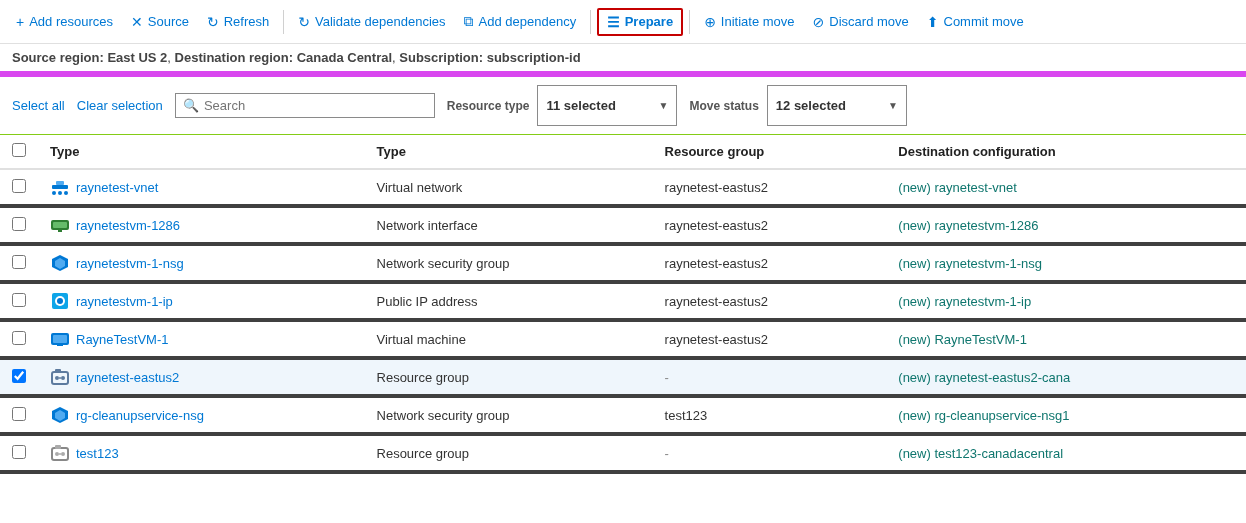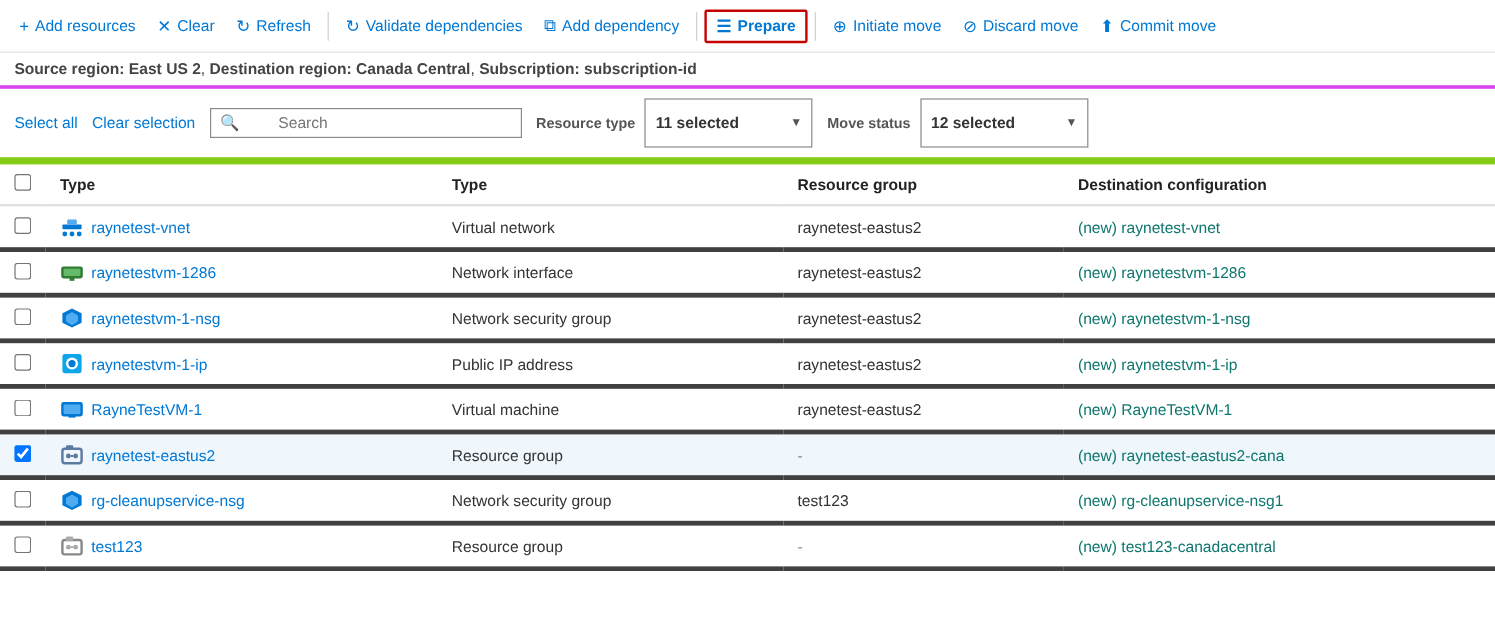--- a/index.html
+++ b/index.html
@@ -40,31 +40,31 @@
       background: #d0d0d0;
       margin: 0 4px;
     }
     .toolbar-btn .icon { font-size: 14px; }
 
     
     .info-bar {
       padding: 6px 12px;
       font-size: 13px;
       color: #444;
-      border-bottom: 3px solid #d946ef;
+      border-bottom: 6px solid #d946ef;
     }
     .info-bar span { font-weight: 700; }
 
     
     .filter-bar {
       display: flex;
       align-items: center;
       padding: 8px 12px;
       gap: 12px;
-      border-bottom: 6px solid #84cc16;
+      border-bottom: 1px solid #84cc16;
     }
     .filter-link {
       color: #0078d4;
       cursor: pointer;
       text-decoration: none;
       font-size: 13px;
       white-space: nowrap;
     }
     .search-box {
       display: flex;
@@ -74,21 +74,20 @@
       width: 260px;
       background: #fff;
       gap: 4px;
     }
     .search-box input {
       border: none;
       outline: none;
       font-size: 13px;
       width: 100%;
       color: #1d4ed8;
-      margin-left: 28px;
     }
     .dropdown-group {
       display: flex;
       align-items: center;
       gap: 8px;
       font-weight: bold;
     }
     .dropdown-label {
       font-size: 12px;
       color: #555;
@@ -170,21 +169,21 @@
 <body>
 
 <div class="toolbar">
 
   <button class="toolbar-btn">
     <span class="icon">+</span>
     <span>Add resources</span>
   </button>
   <button class="toolbar-btn">
     <span class="icon">✕</span>
-    <span>Clear</span>
+    <span>Source</span>
   </button>
   <button class="toolbar-btn">
     <span class="icon">↻</span>
     <span>Refresh</span>
   </button>
   <div class="toolbar-separator"></div>
   <button class="toolbar-btn">
     <span class="icon">↻</span>
     <span>Validate dependencies</span>
   </button>

